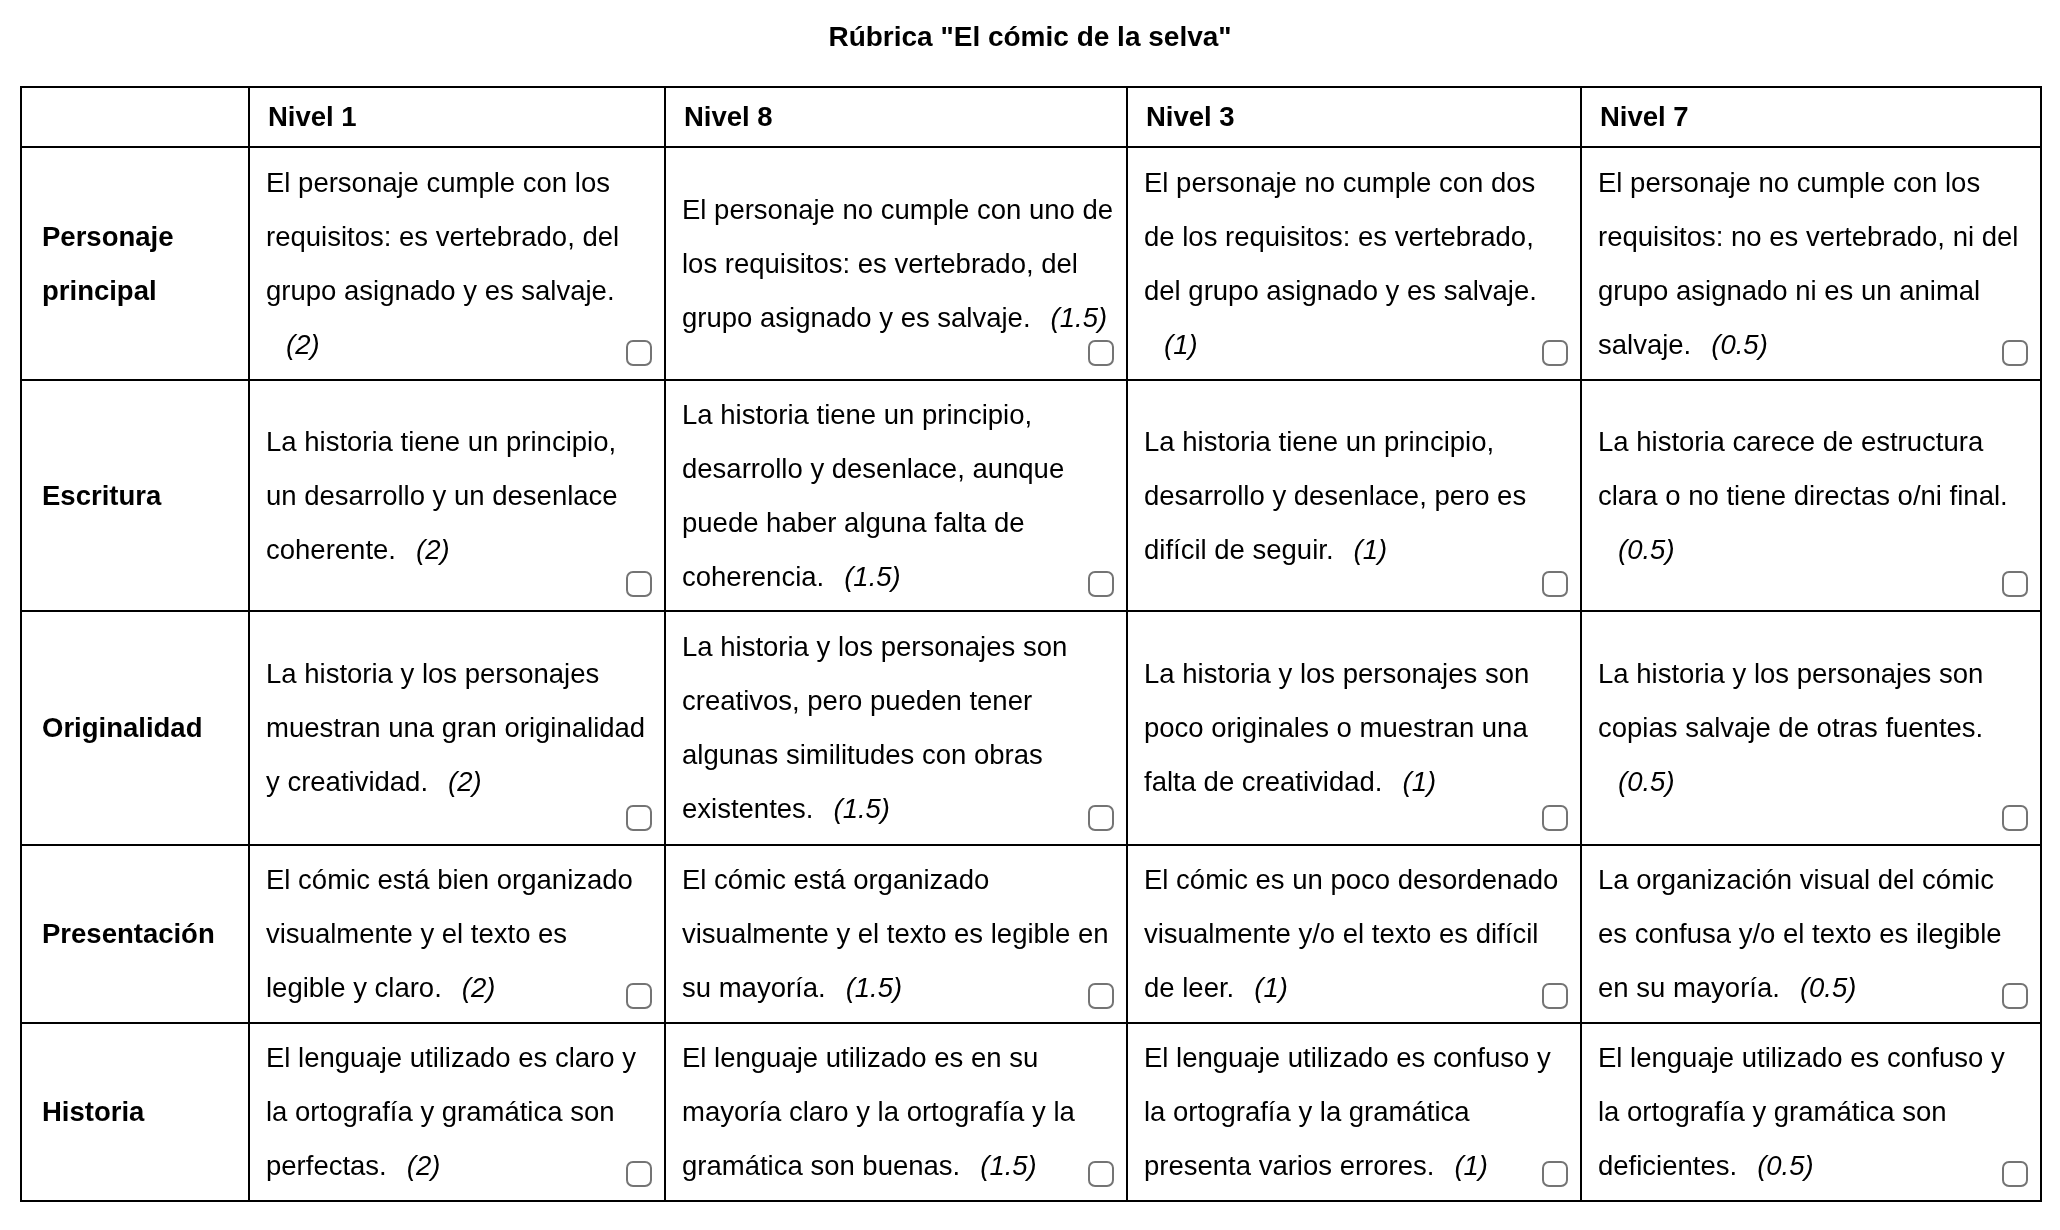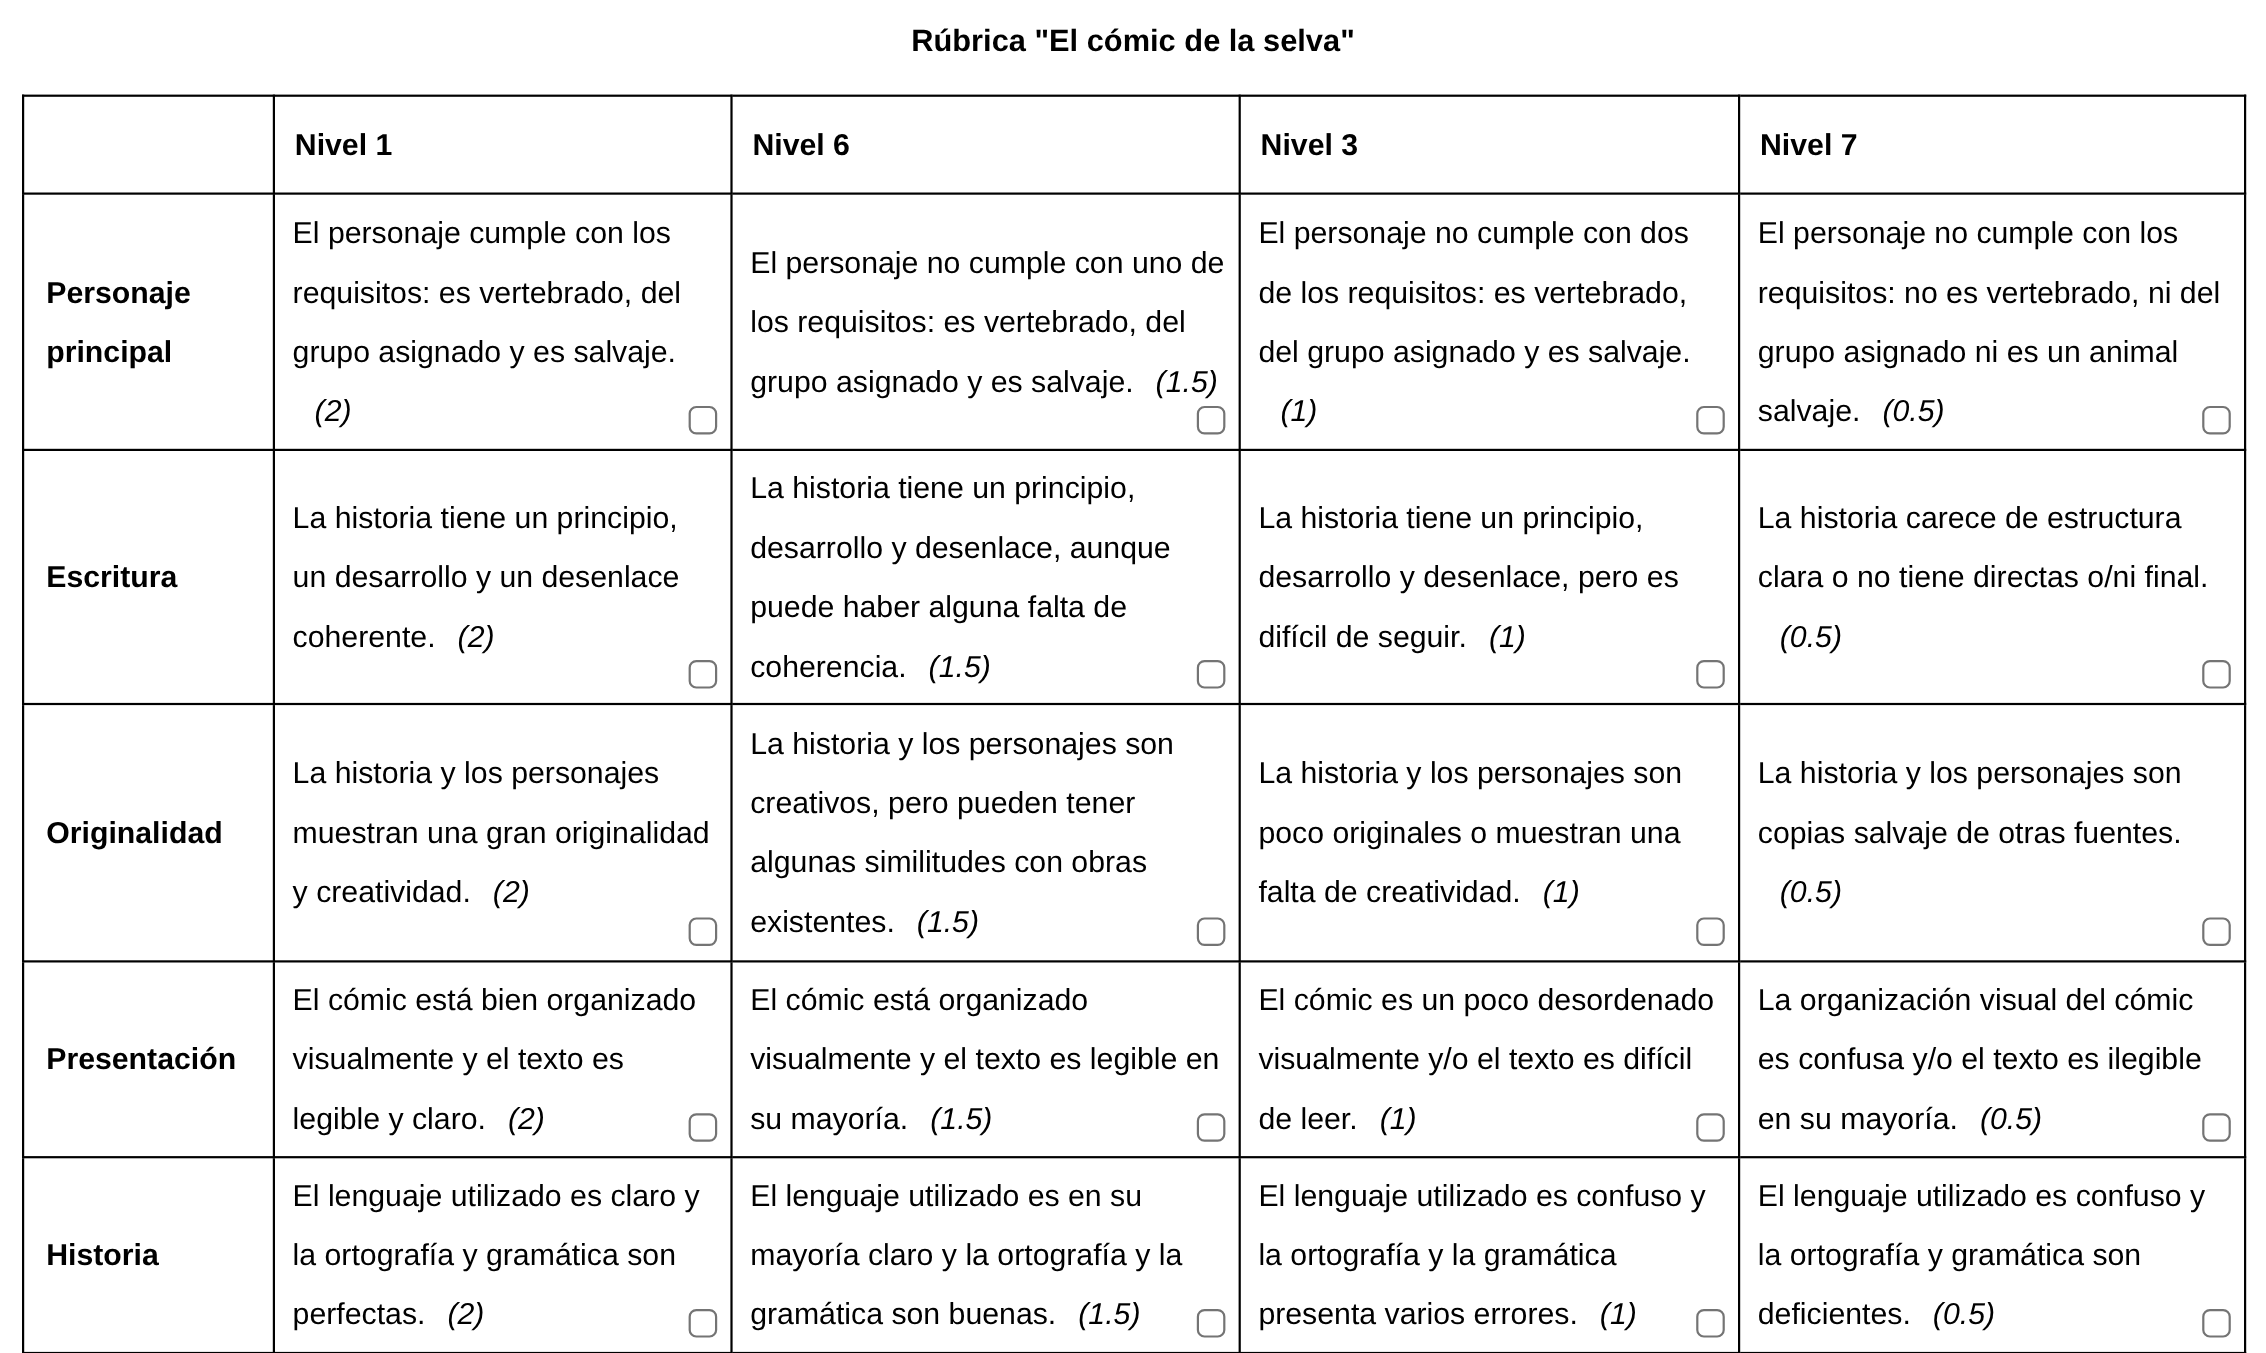--- a/index.html
+++ b/index.html
@@ -80,24 +80,24 @@
   <table class="rubric">
     <colgroup>
       <col style="width:228px">
       <col style="width:416px">
       <col style="width:462px">
       <col style="width:454px">
       <col style="width:460px">
     </colgroup>
 
     <tbody>
-        <tr style="height:89px">
+        <tr style="height:60px">
       <th class="level"></th>
       <th class="level">Nivel 1</th>
-      <th class="level">Nivel 6</th>
+      <th class="level">Nivel 8</th>
       <th class="level">Nivel 3</th>
       <th class="level">Nivel 7</th>
     </tr>
 
     <tr style="height:233px">
       <td class="crit">Personaje principal</td>
       <td class="cell">
         <span>El personaje cumple con los requisitos: es vertebrado, del grupo asignado y es salvaje.</span><span class="score">(2)</span>
         <span class="checkbox"></span>
       </td>

